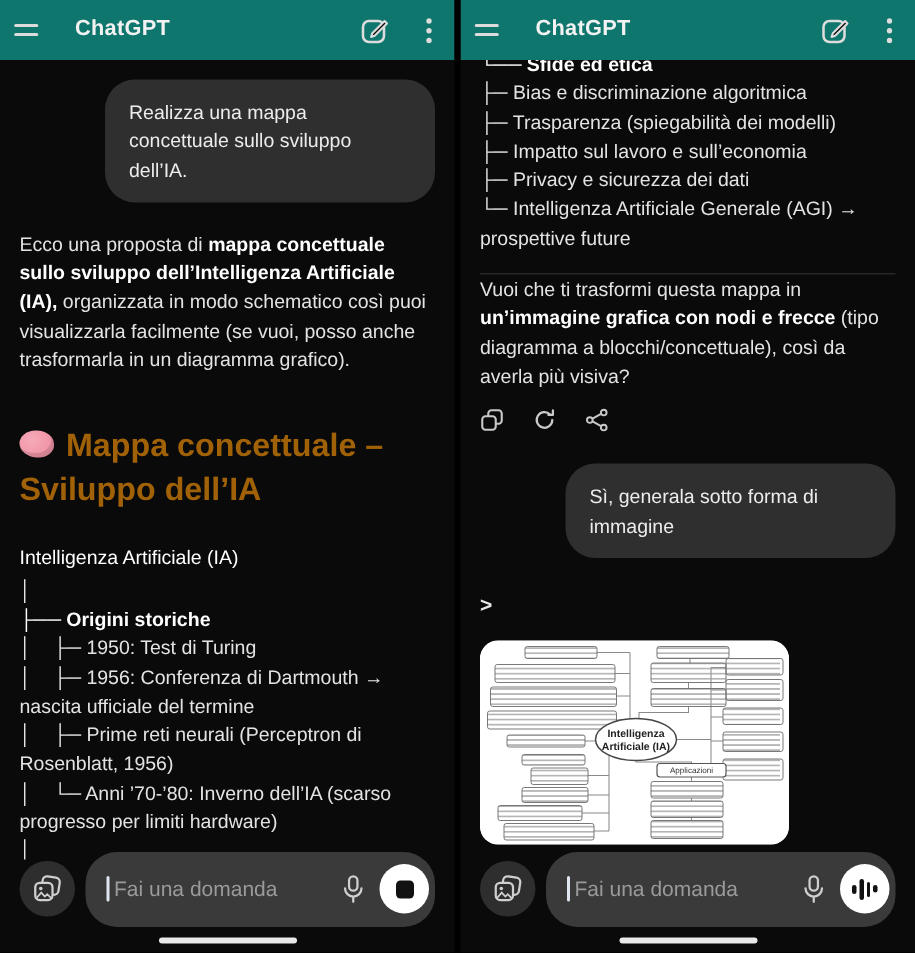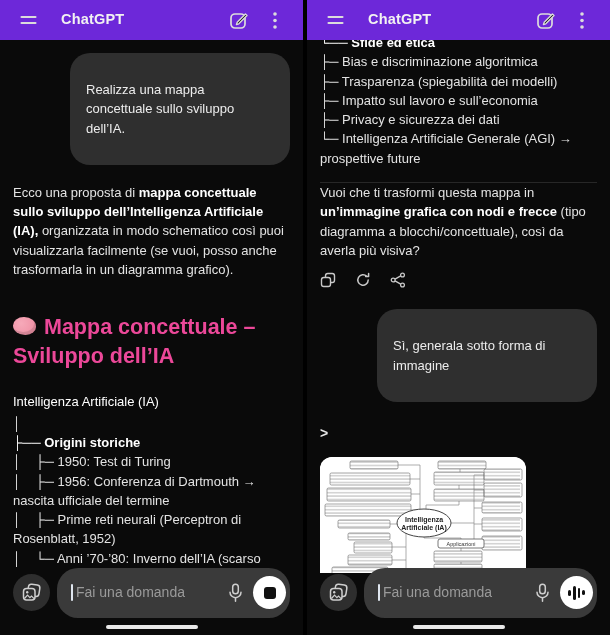--- a/index.html
+++ b/index.html
@@ -3,38 +3,38 @@
 <meta charset="utf-8">
 <style>
   * { margin:0; padding:0; box-sizing:border-box; }
   html,body { background:#000; }
   .stage { width:610px; height:635px; display:flex; gap:4px; background:#000;
            font-family:"Liberation Sans","DejaVu Sans",sans-serif; }
   .panel { width:303px; height:635px; background:#0a0a0a; position:relative; overflow:hidden;
            color:#e6e6e6; font-size:13px; line-height:19.3px; }
 
   
-  .header { position:absolute; top:0; left:0; right:0; height:40px; background:#6d28d9;
-            display:flex; align-items:center; padding:0 15px; z-index:6; }
+  .header { position:absolute; top:0; left:0; right:0; height:40px; background:#0f766e;
+            display:flex; align-items:center; padding:0 4px; z-index:6; }
   .app-title { font-weight:bold; font-size:14.5px; color:#f2f2f2; margin-left:20px; letter-spacing:.2px; }
   .header .sp { flex:1; }
   .hicon { display:flex; align-items:center; justify-content:center; width:26px; height:26px; }
   .hicon + .hicon { margin-left:10px; }
 
   .content { position:absolute; top:40px; left:13px; right:13px; z-index:1; }
 
   
   .bubble-row { display:flex; justify-content:flex-end; }
-  .bubble { background:#2f2f2f; border-radius:20px; padding:27px 16px; max-width:220px;
+  .bubble { background:#2f2f2f; border-radius:20px; padding:12px 16px; max-width:220px;
             color:#ececec; }
 
   .para { color:#e3e3e3; }
   b, .bold-run { font-weight:bold; color:#fff; }
 
-  .heading { margin-top:34px; font-size:21.5px; line-height:29px; font-weight:bold; color:#ec4899; }
+  .heading { margin-top:34px; font-size:21.5px; line-height:29px; font-weight:bold; color:#a16207; }
   .brain { display:inline-block; width:23px; height:18px; margin-right:8px; vertical-align:-1px;
            background:radial-gradient(circle at 35% 35%, #f6a9b9, #ee8ba0);
            border-radius:48% 52% 46% 54%; box-shadow:inset -2px -3px 0 rgba(0,0,0,.12); }
 
   .root-line { margin-top:21px; font-weight:normal; color:#fff; }
   .tree { margin-top:2px; }
   .tree-line { white-space:pre-wrap; color:#e3e3e3; }
   .tree-line.bold { font-weight:bold; color:#fff; }
 
   
@@ -109,21 +109,21 @@
 
       <div class="heading"><span class="brain"></span><span>Mappa concettuale – Sviluppo dell’IA</span></div>
 
       <div class="root-line">Intelligenza Artificiale (IA)</div>
 
       <div class="tree">
           <div class="tree-line">│</div>
           <div class="tree-line bold">├── Origini storiche</div>
           <div class="tree-line">│    ├─ 1950: Test di Turing</div>
           <div class="tree-line">│    ├─ 1956: Conferenza di Dartmouth → nascita ufficiale del termine</div>
-          <div class="tree-line">│    ├─ Prime reti neurali (Perceptron di Rosenblatt, 1952)</div>
+          <div class="tree-line">│    ├─ Prime reti neurali (Perceptron di Rosenblatt, 1956)</div>
           <div class="tree-line">│    └─ Anni ’70-’80: Inverno dell’IA (scarso progresso per limiti hardware)</div>
           <div class="tree-line">│</div>
           <div class="tree-line bold">├── Paradigmi principali</div>
           <div class="tree-line">│    ├─ IA simbolica / classica (regole logiche, sistemi esperti)</div>
         </div>
     </div>
 
     <div class="composer-bg"></div>
     <div class="composer">
       <div class="attach-btn">

